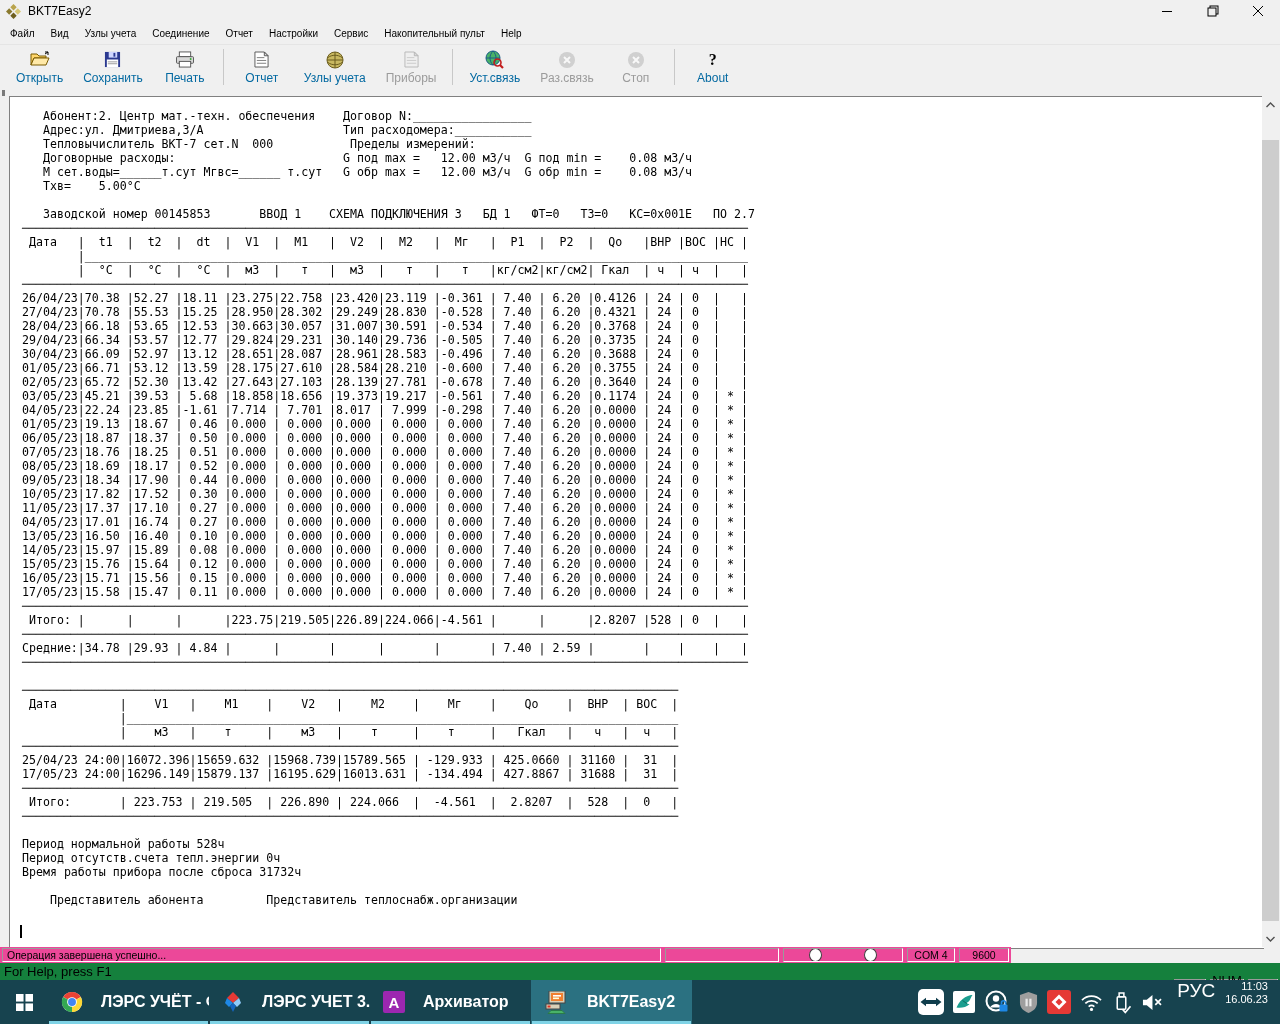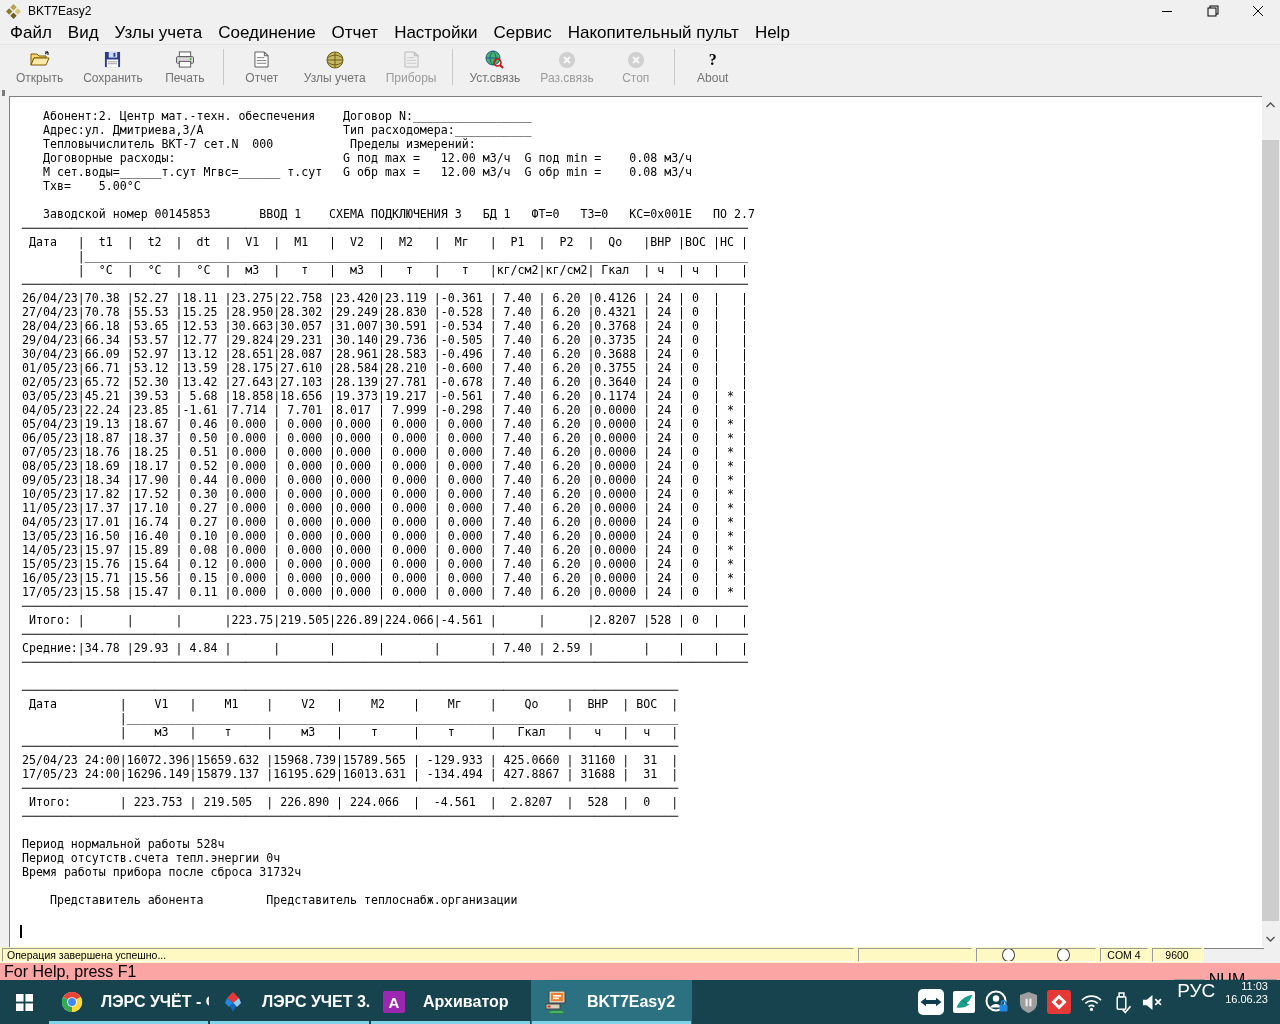--- a/index.html
+++ b/index.html
@@ -9,29 +9,29 @@
 
   
   .titlebar{height:22px;background:#f0f0f0;display:flex;align-items:center;padding-left:6px;}
   .titlebar .ticon{width:16px;height:16px;display:flex;align-items:center;}
   .titlebar .ttext{font-size:12px;color:#000;margin-left:6px;}
   .winbtns{margin-left:auto;display:flex;height:22px;}
   .winbtn{width:45px;height:22px;display:flex;align-items:center;justify-content:center;}
 
   
   .menubar{height:22px;background:#f0f0f0;display:flex;align-items:center;padding-left:2px;}
-  .menu-item{font-size:17px;color:#000;padding:3px 8px;white-space:nowrap;}
+  .menu-item{font-size:10px;color:#000;padding:3px 8px;white-space:nowrap;}
 
   
   .toolbar{height:44px;background:#f0f0f0;display:flex;align-items:stretch;padding-left:6px;
            border-top:1px solid #e5e5e5;}
   .tb-btn{display:flex;flex-direction:column;align-items:center;justify-content:center;
           padding:2px 10px;min-width:44px;}
   .tb-btn .tb-icon{height:20px;display:flex;align-items:center;justify-content:center;}
-  .tb-btn .tb-label{font-size:12px;margin-top:1px;color:#737373;white-space:nowrap;}
+  .tb-btn .tb-label{font-size:12px;margin-top:1px;color:#0369a1;white-space:nowrap;}
   .tb-btn.disabled .tb-label{color:#9b9b9b;}
   .tb-btn.disabled .tb-icon{filter:grayscale(1) opacity(.55);}
   .tb-sep{width:1px;background:#c8c8c8;margin:4px 6px;}
   .q{font-size:16px;font-weight:bold;font-family:"Liberation Serif",serif;}
 
   .gapstrip{height:8px;background:#f0f0f0;position:relative;}
   .gapstrip .grip{position:absolute;left:2px;top:1px;width:3px;height:6px;background:#7a7a7a;}
 
   
   .workarea{position:absolute;left:0;top:96px;width:1280px;height:851px;background:#f0f0f0;}
@@ -40,29 +40,29 @@
   .report-lines{padding:12px 0 0 12px;}
   .line{height:14px;white-space:pre;font-family:"DejaVu Sans Mono","Liberation Mono",monospace;
         font-size:11.6px;line-height:14px;color:#000;}
   .caret{position:absolute;left:10px;top:828px;width:2px;height:13px;background:#000;}
 
   .vscroll{position:absolute;right:1px;top:0;width:17px;height:851px;background:#f0f0f0;}
   .sb-btn{height:17px;display:flex;align-items:center;justify-content:center;}
   .sb-thumb{position:absolute;left:0;top:44px;width:17px;height:781px;background:#cdcdcd;}
 
   
-  .statusbar1{position:absolute;left:0;top:947px;width:1204px;height:16px;background:#fef9c3;
+  .statusbar1{position:absolute;left:0;top:947px;width:1011px;height:16px;background:#ec4899;
               display:flex;align-items:stretch;font-size:10.5px;color:#000;}
   .panel{border:1px solid;border-color:#9a9a9a #ffffff #ffffff #9a9a9a;margin:1px 2px;
          display:flex;align-items:center;padding:0 4px;white-space:nowrap;overflow:hidden;}
   .p-msg{flex:1;}
   .lamp{width:11px;height:12px;border:1px solid #404040;border-radius:50%;background:#fff;}
   .p-lamps{width:110px;justify-content:space-around;}
-  .statusbar2{position:absolute;left:0;top:963px;width:1280px;height:17px;background:#fca5a5;
-              display:flex;align-items:stretch;font-size:16px;color:#000;}
+  .statusbar2{position:absolute;left:0;top:963px;width:1280px;height:17px;background:#15803d;
+              display:flex;align-items:stretch;font-size:13px;color:#000;}
   .p2{margin:16px 2px;border:1px solid;border-color:#9a9a9a #ffffff #ffffff #9a9a9a;
       display:flex;align-items:center;justify-content:center;text-decoration:underline;}
   .sb2-msg{flex:1;display:flex;align-items:center;padding-left:4px;}
 
   
   .taskbar{position:absolute;left:0;top:980px;width:1280px;height:44px;background:#17434f;
            display:flex;align-items:stretch;color:#fff;}
   .startbtn{width:48px;display:flex;align-items:center;justify-content:center;}
   .tk-app{width:161px;display:flex;align-items:center;padding-left:13px;box-sizing:border-box;
           position:relative;overflow:hidden;}
@@ -248,21 +248,21 @@
           <div class="line">────────────────────────────────────────────────────────────────────────────────────────────────────────</div>
           <div class="line">26/04/23|70.38 |52.27 |18.11 |23.275|22.758 |23.420|23.119 |-0.361 | 7.40 | 6.20 |0.4126 | 24 | 0  |   |</div>
           <div class="line">27/04/23|70.78 |55.53 |15.25 |28.950|28.302 |29.249|28.830 |-0.528 | 7.40 | 6.20 |0.4321 | 24 | 0  |   |</div>
           <div class="line">28/04/23|66.18 |53.65 |12.53 |30.663|30.057 |31.007|30.591 |-0.534 | 7.40 | 6.20 |0.3768 | 24 | 0  |   |</div>
           <div class="line">29/04/23|66.34 |53.57 |12.77 |29.824|29.231 |30.140|29.736 |-0.505 | 7.40 | 6.20 |0.3735 | 24 | 0  |   |</div>
           <div class="line">30/04/23|66.09 |52.97 |13.12 |28.651|28.087 |28.961|28.583 |-0.496 | 7.40 | 6.20 |0.3688 | 24 | 0  |   |</div>
           <div class="line">01/05/23|66.71 |53.12 |13.59 |28.175|27.610 |28.584|28.210 |-0.600 | 7.40 | 6.20 |0.3755 | 24 | 0  |   |</div>
           <div class="line">02/05/23|65.72 |52.30 |13.42 |27.643|27.103 |28.139|27.781 |-0.678 | 7.40 | 6.20 |0.3640 | 24 | 0  |   |</div>
           <div class="line">03/05/23|45.21 |39.53 | 5.68 |18.858|18.656 |19.373|19.217 |-0.561 | 7.40 | 6.20 |0.1174 | 24 | 0  | * |</div>
           <div class="line">04/05/23|22.24 |23.85 |-1.61 |7.714 | 7.701 |8.017 | 7.999 |-0.298 | 7.40 | 6.20 |0.0000 | 24 | 0  | * |</div>
-          <div class="line">05/04/23|19.13 |18.67 | 0.46 |0.000 | 0.000 |0.000 | 0.000 | 0.000 | 7.40 | 6.20 |0.0000 | 24 | 0  | * |</div>
+          <div class="line">01/05/23|19.13 |18.67 | 0.46 |0.000 | 0.000 |0.000 | 0.000 | 0.000 | 7.40 | 6.20 |0.0000 | 24 | 0  | * |</div>
           <div class="line">06/05/23|18.87 |18.37 | 0.50 |0.000 | 0.000 |0.000 | 0.000 | 0.000 | 7.40 | 6.20 |0.0000 | 24 | 0  | * |</div>
           <div class="line">07/05/23|18.76 |18.25 | 0.51 |0.000 | 0.000 |0.000 | 0.000 | 0.000 | 7.40 | 6.20 |0.0000 | 24 | 0  | * |</div>
           <div class="line">08/05/23|18.69 |18.17 | 0.52 |0.000 | 0.000 |0.000 | 0.000 | 0.000 | 7.40 | 6.20 |0.0000 | 24 | 0  | * |</div>
           <div class="line">09/05/23|18.34 |17.90 | 0.44 |0.000 | 0.000 |0.000 | 0.000 | 0.000 | 7.40 | 6.20 |0.0000 | 24 | 0  | * |</div>
           <div class="line">10/05/23|17.82 |17.52 | 0.30 |0.000 | 0.000 |0.000 | 0.000 | 0.000 | 7.40 | 6.20 |0.0000 | 24 | 0  | * |</div>
           <div class="line">11/05/23|17.37 |17.10 | 0.27 |0.000 | 0.000 |0.000 | 0.000 | 0.000 | 7.40 | 6.20 |0.0000 | 24 | 0  | * |</div>
           <div class="line">04/05/23|17.01 |16.74 | 0.27 |0.000 | 0.000 |0.000 | 0.000 | 0.000 | 7.40 | 6.20 |0.0000 | 24 | 0  | * |</div>
           <div class="line">13/05/23|16.50 |16.40 | 0.10 |0.000 | 0.000 |0.000 | 0.000 | 0.000 | 7.40 | 6.20 |0.0000 | 24 | 0  | * |</div>
           <div class="line">14/05/23|15.97 |15.89 | 0.08 |0.000 | 0.000 |0.000 | 0.000 | 0.000 | 7.40 | 6.20 |0.0000 | 24 | 0  | * |</div>
           <div class="line">15/05/23|15.76 |15.64 | 0.12 |0.000 | 0.000 |0.000 | 0.000 | 0.000 | 7.40 | 6.20 |0.0000 | 24 | 0  | * |</div>

